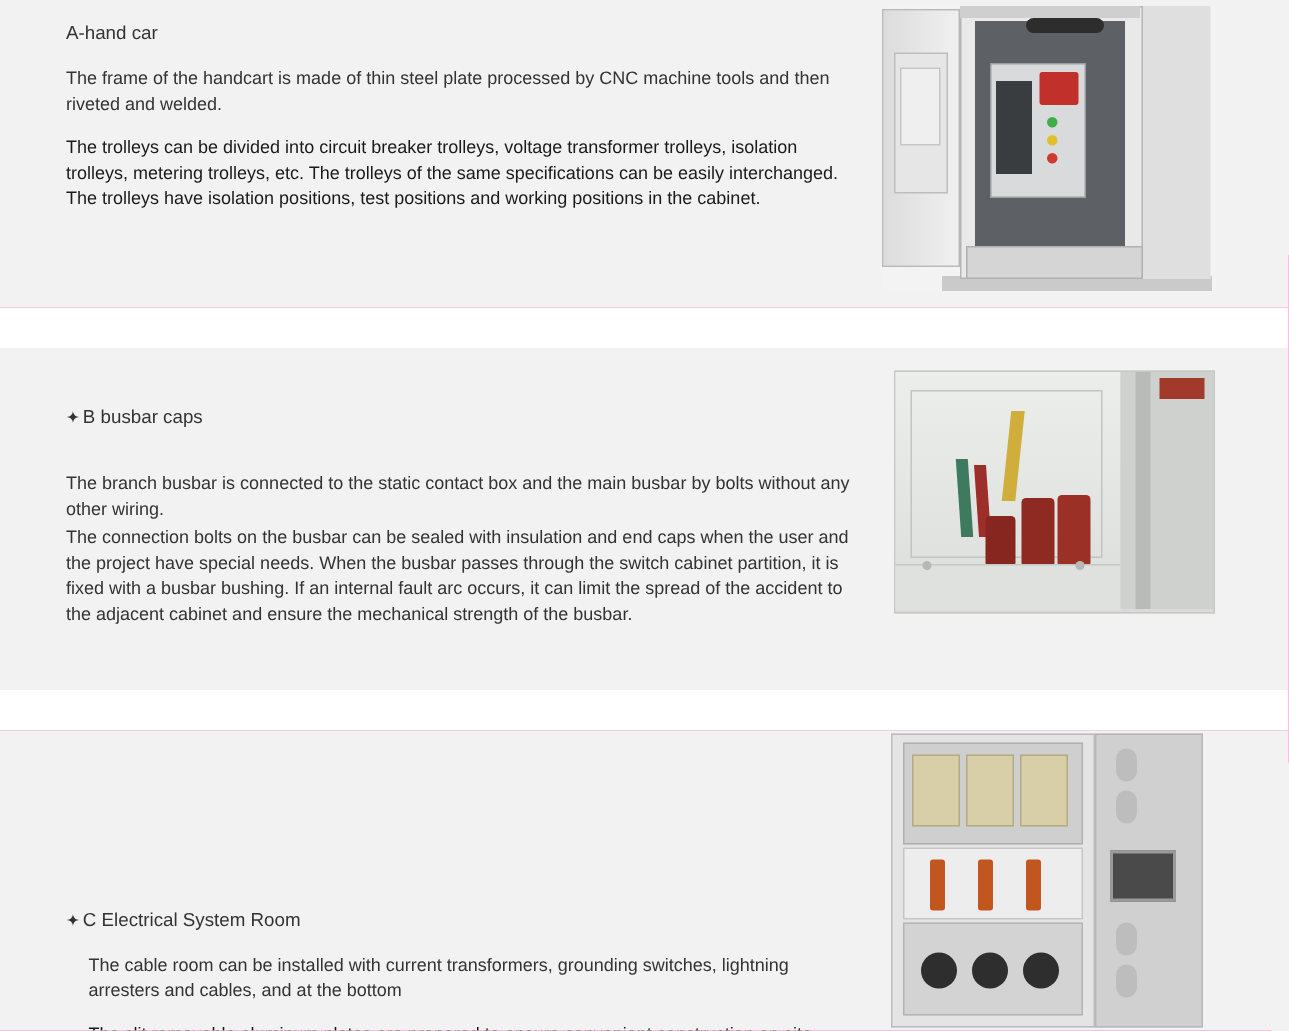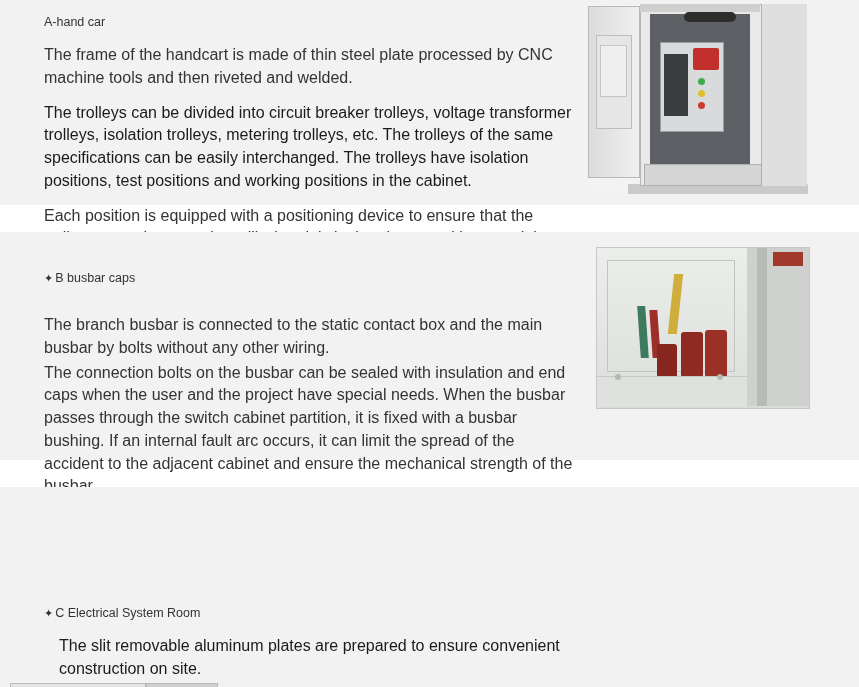--- a/index.html
+++ b/index.html
@@ -25,21 +25,21 @@
     background: #f2f2f2;
     width: 859px;
     box-sizing: border-box;
     display: flex;
     flex-direction: row;
     align-items: flex-start;
   }
   .section.s1 { height: 205px; }
   .gap { height: 27px; background: #ffffff; width: 859px; }
   .section.s2 { height: 228px; }
-  .section.s3 { height: 200px; flex-direction: column; }
+  .section.s3 { height: 200px; }
 
   .text-col {
     padding-left: 44px;
     padding-right: 8px;
     box-sizing: border-box;
   }
   .s1 .text-col { width: 584px; padding-top: 14px; }
   .s2 .text-col { width: 584px; padding-top: 38px; }
   .s3 .text-col { width: 584px; padding-top: 118px; }
 
@@ -57,21 +57,21 @@
     color: #333333;
     margin: 0 0 14px 0;
     line-height: 1.3;
   }
   .heading .bullet {
     font-size: 11px;
     color: #333;
     margin-right: 2px;
   }
   p.para {
-    font-size: 16px;
+    font-size: 12px;
     line-height: 1.42;
     margin: 0 0 12px 0;
     color: #333333;
   }
   p.para.bold {
     font-weight: normal;
     color: #1a1a1a;
   }
   p.para.last { margin-bottom: 0; }
   .indent { padding-left: 15px; }
@@ -261,21 +261,20 @@
 </head>
 <body>
 
 <div class="page">
 
   <div class="section s1">
     <div class="text-col">
       <h3 class="heading">A-hand car</h3>
       <p class="para">The frame of the handcart is made of thin steel plate processed by CNC machine tools and then riveted and welded.</p>
       <p class="para bold">The trolleys can be divided into circuit breaker trolleys, voltage transformer trolleys, isolation trolleys, metering trolleys, etc. The trolleys of the same specifications can be easily interchanged. The trolleys have isolation positions, test positions and working positions in the cabinet.</p>
-      <p class="para last">Each position is equipped with a positioning device to ensure that the trolley cannot be moved at will when it is in the above positions, and the interlock must be released when moving the trolley.</p>
     </div>
     <div class="media-col">
       <div class="img1">
         <div class="i1-floor"></div>
         <div class="i1-right"></div>
         <div class="i1-body"></div>
         <div class="i1-inner-dark"></div>
         <div class="i1-top"></div>
         <div class="i1-cable"></div>
         <div class="i1-unit"></div>
@@ -323,20 +322,21 @@
     </div>
   </div>
 
   <div class="gap"></div>
 
   <div class="section s3">
     <div class="text-col">
       <h3 class="heading">
         <span class="bullet">✦</span><span>C Electrical System Room</span>
       </h3>
+      <p class="para indent">The cable room can be installed with current transformers, grounding switches, lightning arresters and cables, and at the bottom</p>
       <p class="para bold last" style="padding-left:15px;">The slit removable aluminum plates are prepared to ensure convenient construction on site.</p>
     </div>
     <div class="media-col">
       <div class="img3">
         <div class="i3-cab"></div>
         <div class="i3-upper"></div>
         <div class="i3-cell1"></div>
         <div class="i3-cell2"></div>
         <div class="i3-cell3"></div>
         <div class="i3-mid"></div>

